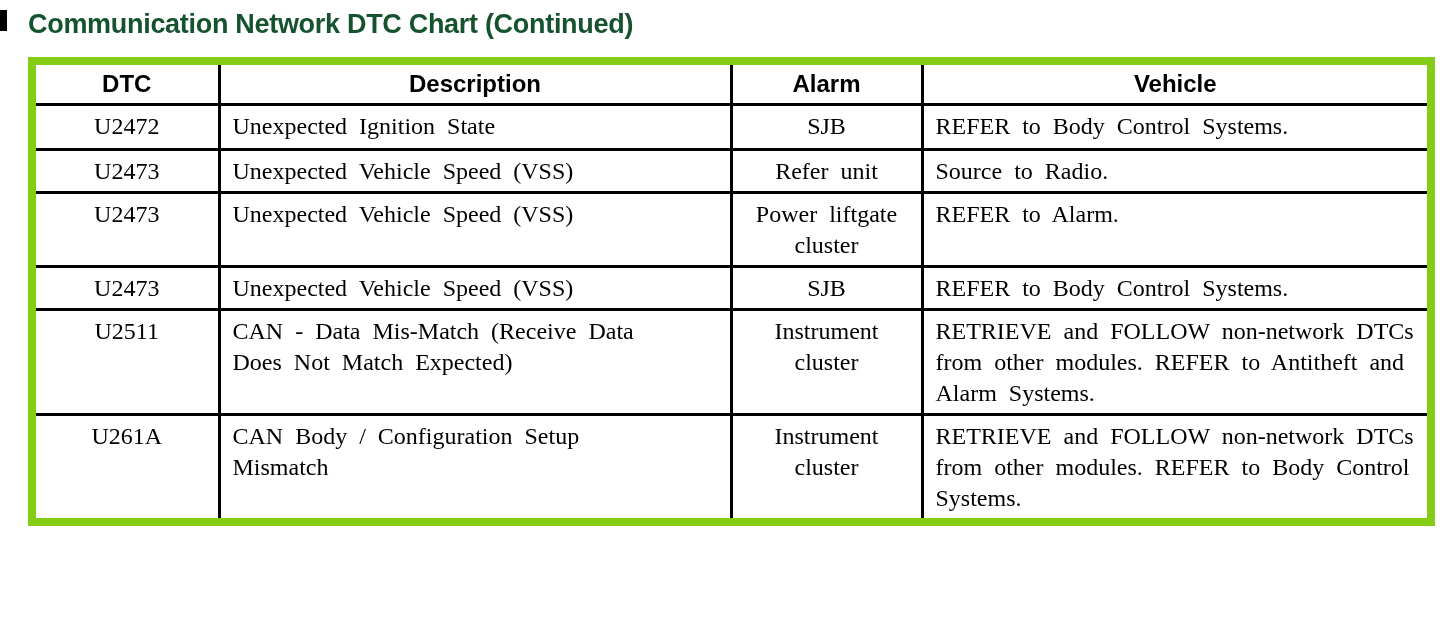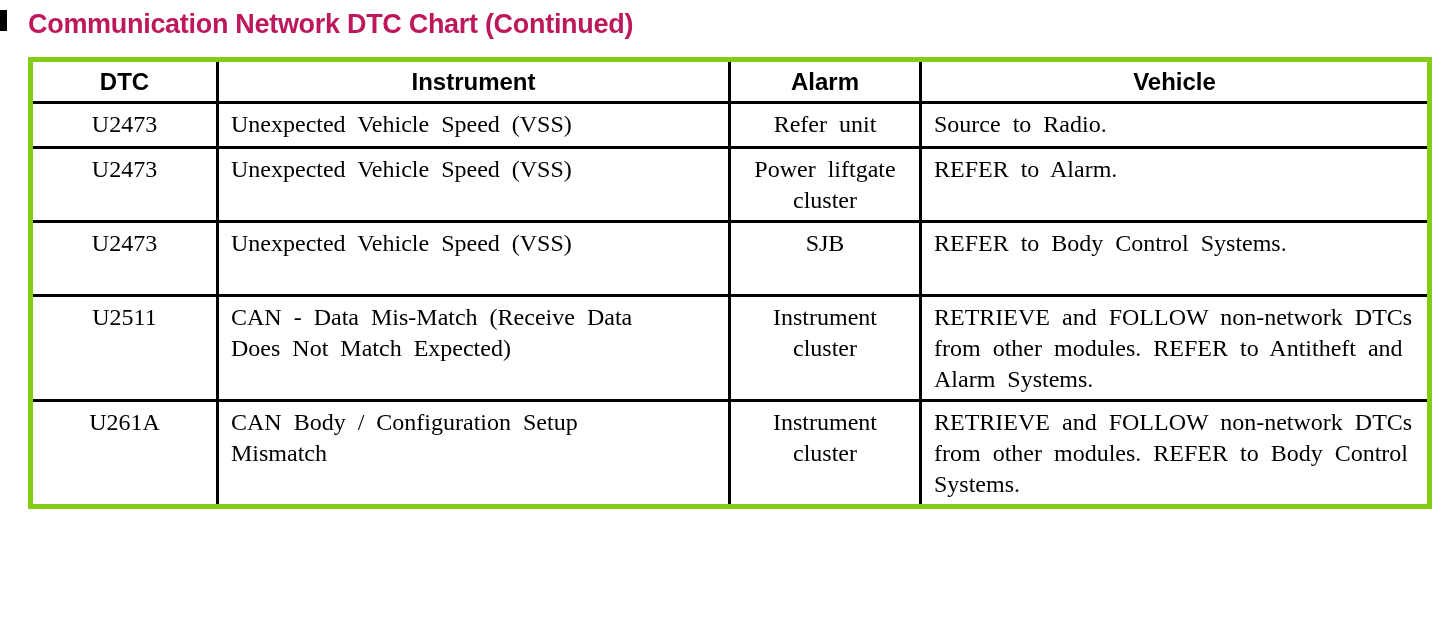--- a/index.html
+++ b/index.html
@@ -11,36 +11,36 @@
     overflow: hidden;
     position: relative;
   }
   .page-title {
     position: absolute;
     left: 28px; top: 9px;
     font-family: "Liberation Sans", sans-serif;
     font-weight: bold;
     font-size: 27px;
     letter-spacing: -0.3px;
-    color: #be185d;
+    color: #14532d;
     white-space: nowrap;
   }
   .scan-artifact {
     position: absolute;
     left: 0; top: 10px;
     width: 7px; height: 21px;
     background: #000000;
   }
   table.dtc-table {
     position: absolute;
     left: 28px; top: 57px;
     width: 1399px;
     border-collapse: collapse;
     table-layout: fixed;
-    border: 5px solid #84cc16;
+    border: 8px solid #84cc16;
   }
   .dtc-table th, .dtc-table td {
     border: 3px solid #000000;
     vertical-align: top;
     overflow: hidden;
   }
   .dtc-table th {
     font-family: "Liberation Sans", sans-serif;
     font-weight: bold;
     font-size: 24px;
@@ -79,26 +79,32 @@
 <table class="dtc-table">
   <colgroup>
     <col style="width:187px">
     <col style="width:512px">
     <col style="width:191px">
     <col style="width:509px">
   </colgroup>
   <thead>
     <tr>
       <th>DTC</th>
-      <th>Instrument</th>
+      <th>Description</th>
       <th>Alarm</th>
       <th>Vehicle</th>
     </tr>
   </thead>
   <tbody>
+    <tr>
+      <td class="cell-dtc">U2472</td>
+      <td class="cell-desc">Unexpected Ignition State</td>
+      <td class="cell-source">SJB</td>
+      <td class="cell-action">REFER to Body Control Systems.</td>
+    </tr>
     <tr>
       <td class="cell-dtc">U2473</td>
       <td class="cell-desc">Unexpected Vehicle Speed (VSS)</td>
       <td class="cell-source">Refer unit</td>
       <td class="cell-action">Source to Radio.</td>
     </tr>
     <tr>
       <td class="cell-dtc">U2473</td>
       <td class="cell-desc">Unexpected Vehicle Speed (VSS)</td>
       <td class="cell-source">Power liftgate cluster</td>

